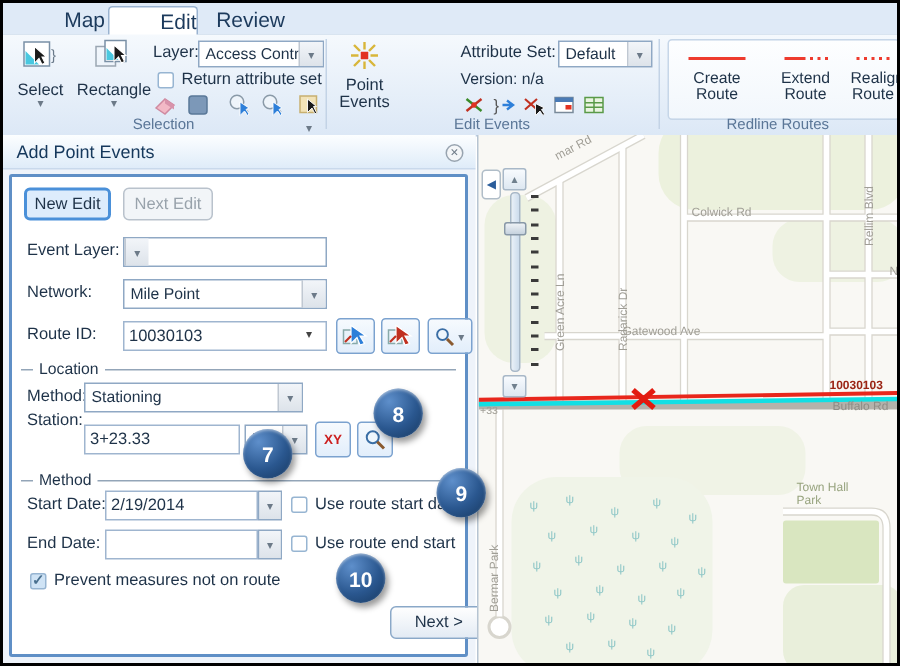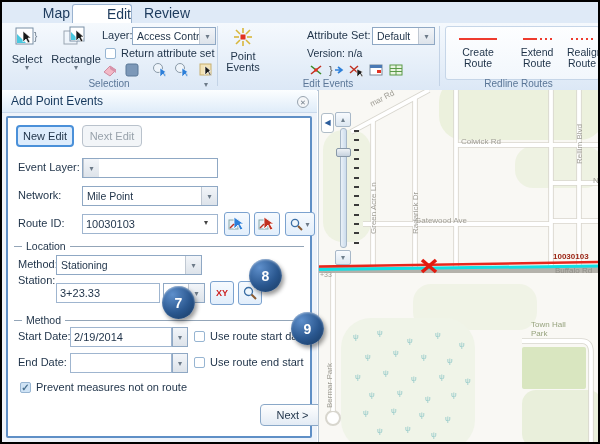--- a/index.html
+++ b/index.html
@@ -343,20 +343,21 @@
       <div class="cb checked" style="left:12px;top:264px;">✓</div>
       <div class="flbl" style="left:28px;top:263px;">Prevent measures not on route</div>
 
       <div class="btn nextbtn">Next &gt;</div>
     </div>
   </div>
 
   <div class="badge" style="left:160px;top:284px;">7</div>
   <div class="badge" style="left:247px;top:257px;">8</div>
   <div class="badge" style="left:289px;top:310px;">9</div>
+  <div class="badge" style="left:222px;top:367px;">10</div>
 
   <div class="map">
     <svg width="280" height="352" viewBox="0 0 280 352">
 
       <rect x="120" y="-12" width="165" height="62" rx="24" fill="#ecf1dd"></rect>
       <rect x="196" y="56" width="88" height="42" rx="18" fill="#eef2e2"></rect>
       <rect x="4" y="40" width="48" height="112" rx="20" fill="#eef2e2"></rect>
       <rect x="94" y="194" width="124" height="46" rx="18" fill="#f0f3e6"></rect>
       <rect x="22" y="228" width="134" height="132" rx="30" fill="#f0f4e8"></rect>
       <rect x="203" y="300" width="80" height="58" rx="14" fill="#e9efdb"></rect>

